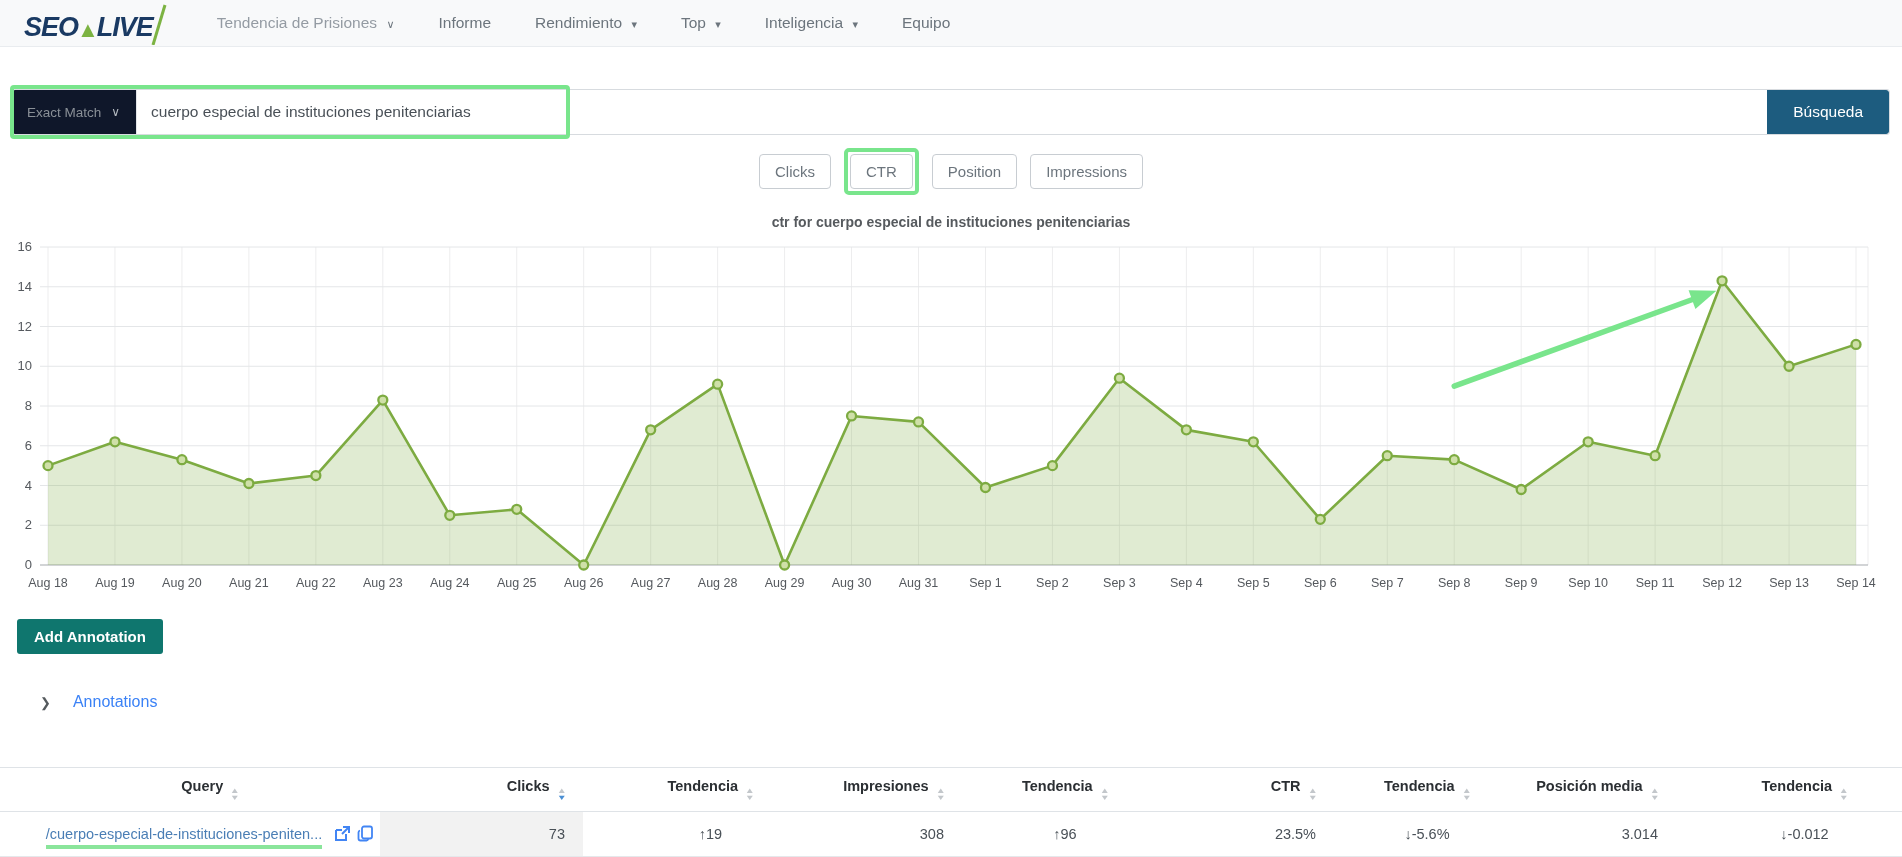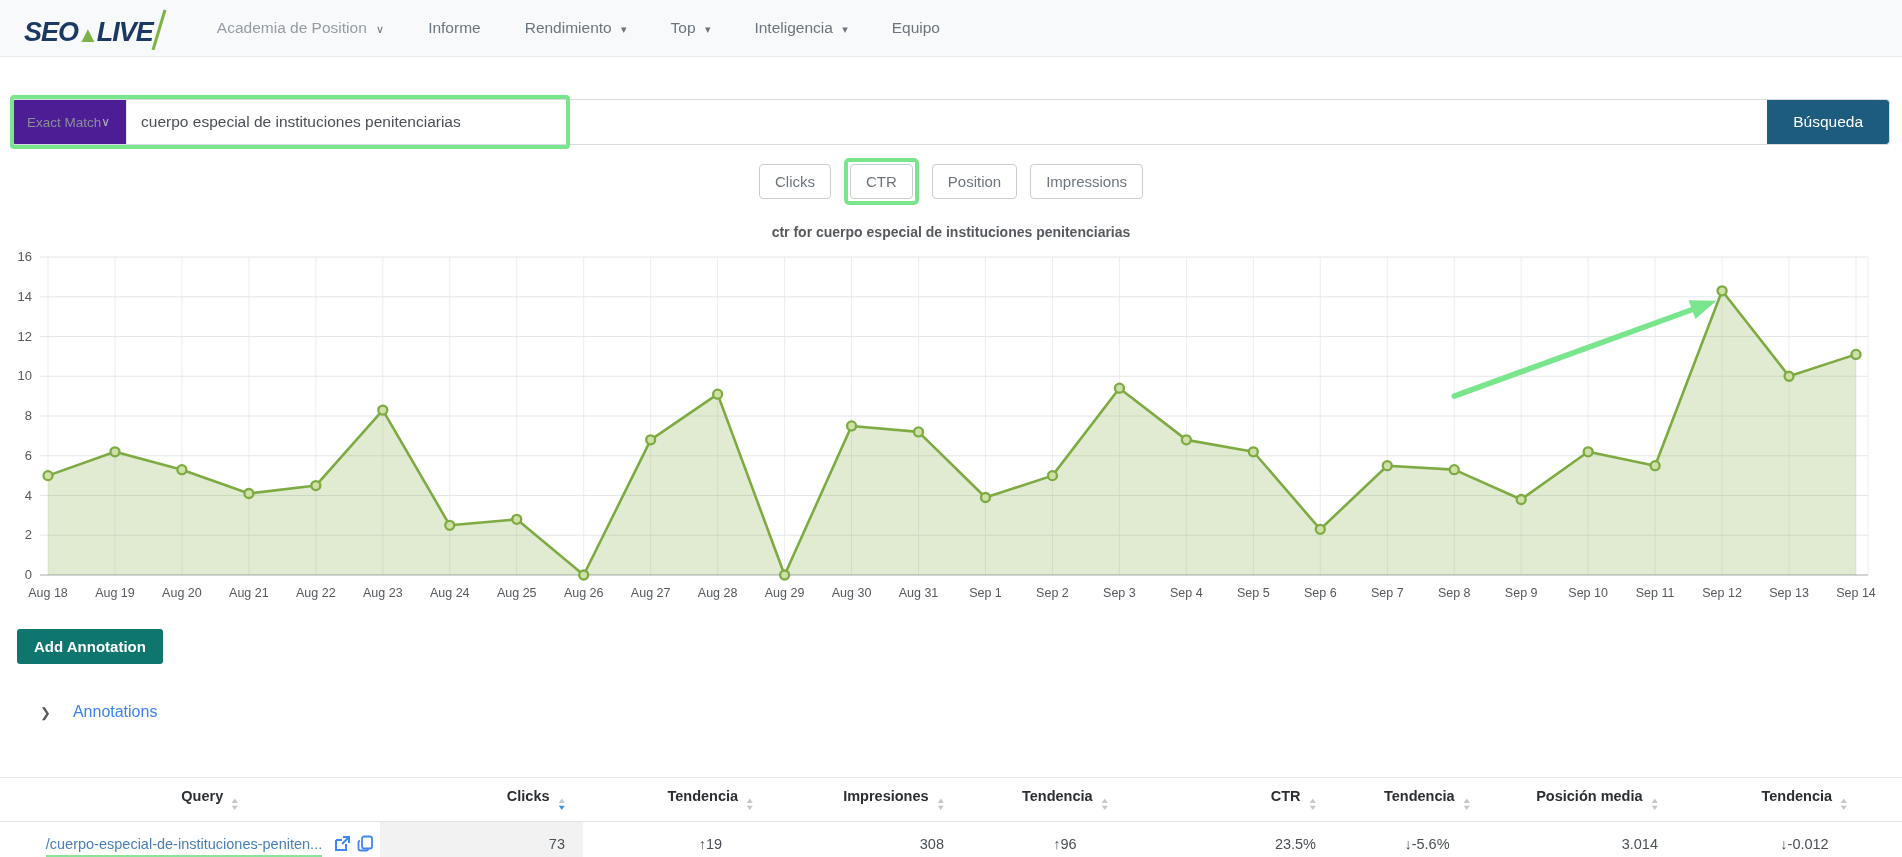--- a/index.html
+++ b/index.html
@@ -1,20 +1,20 @@
 <!DOCTYPE html>
 <html><head>
 <meta charset="utf-8">
 <style>
   * { box-sizing: border-box; margin: 0; padding: 0; }
   html,body { width:1902px; height:857px; overflow:hidden; background:#fff;
     font-family:"Liberation Sans", sans-serif; }
 
   
-  .topbar { height:57px; background:#f8f9fa; border-bottom:1px solid #e9ecef;
+  .topbar { height:47px; background:#f8f9fa; border-bottom:1px solid #e9ecef;
     display:flex; align-items:center; padding:0 30px 0 24px; }
   .logo { display:flex; align-items:flex-end; cursor:pointer; margin-right:50px; }
   .logo-text { font-size:27px; font-weight:bold; font-style:italic; color:#1a3a63; letter-spacing:-1px; }
   .logo-tri { color:#7cb342; font-size:22px; font-style:normal; margin:0 -1px; }
   .logo-swoosh { margin-left:-2px; margin-bottom:-2px; }
   .nav { display:flex; align-items:center; gap:44px; }
   .nav-item { font-size:15.5px; color:#6c757d; cursor:pointer; white-space:nowrap; }
   .nav-item.muted { color:#949ba3; }
   .nav-caret { font-size:11px; color:#6c757d; margin-left:5px; }
   .topbar-right { margin-left:auto; display:flex; align-items:center; gap:18px; }
@@ -23,22 +23,22 @@
   .cuenta { font-size:15.5px; color:#6c757d; cursor:pointer; }
   .flag-wrap { display:flex; align-items:center; gap:8px; cursor:pointer; }
   .flag { width:23px; height:23px; border-radius:50%;
     background:linear-gradient(180deg,#c60b1e 0 29%, #ffc400 29% 71%, #c60b1e 71% 100%); }
   .flag-caret { font-size:11px; color:#8a8f94; }
 
   
   .search-section { position:relative; margin:42px 12px 0 12px; }
   .search-bar { display:flex; align-items:stretch; height:46px; background:#fff;
     border:1px solid #d7dbdf; border-radius:3px; overflow:hidden; }
-  .match-select { display:flex; align-items:center; padding:0 16px 0 14px;
-    background:#4c1d95; border-right:1px solid #e3e6e9; font-size:13.5px; color:#8a9097;
+  .match-select { display:flex; align-items:center; gap:10px; padding:0 16px 0 14px;
+    background:#0f172a; border-right:1px solid #e3e6e9; font-size:13.5px; color:#8a9097;
     cursor:pointer; white-space:nowrap; }
   .match-caret { color:#b4bac0; font-size:12px; }
   .search-input { flex:1; border:none; outline:none; font-size:15.5px; color:#495057;
     padding:0 14px; background:transparent; font-family:"Liberation Sans",sans-serif; }
   .btn-busqueda { background:#1d5c7f; color:#fff; border:none; font-size:15.5px;
     padding:0 26px; cursor:pointer; border-radius:0 3px 3px 0; }
   .hl-search { position:absolute; left:-2px; top:-4px; width:560px; height:54px;
     border:4px solid #79e58c; border-radius:4px; pointer-events:none; }
 
   
@@ -98,21 +98,21 @@
   <div class="logo">
     <span class="logo-text">SEO</span>
       <span class="logo-text logo-tri">▲</span>
       <span class="logo-text">LIVE</span>
     <svg class="logo-swoosh" width="16" height="42">
       <line x1="2" y1="42" x2="14" y2="2" stroke="#7cb342" stroke-width="3"></line>
     </svg>
   </div>
   <div class="nav">
     <div class="nav-item muted">
-      <span>Academia de Position</span>
+      <span>Tendencia de Prisiones</span>
       <span class="nav-caret">∨</span>
     </div>
     <div class="nav-item">
       <span>Informe</span>
     </div>
     <div class="nav-item">
       <span>Rendimiento</span>
       <span class="nav-caret">▾</span>
     </div>
     <div class="nav-item">

